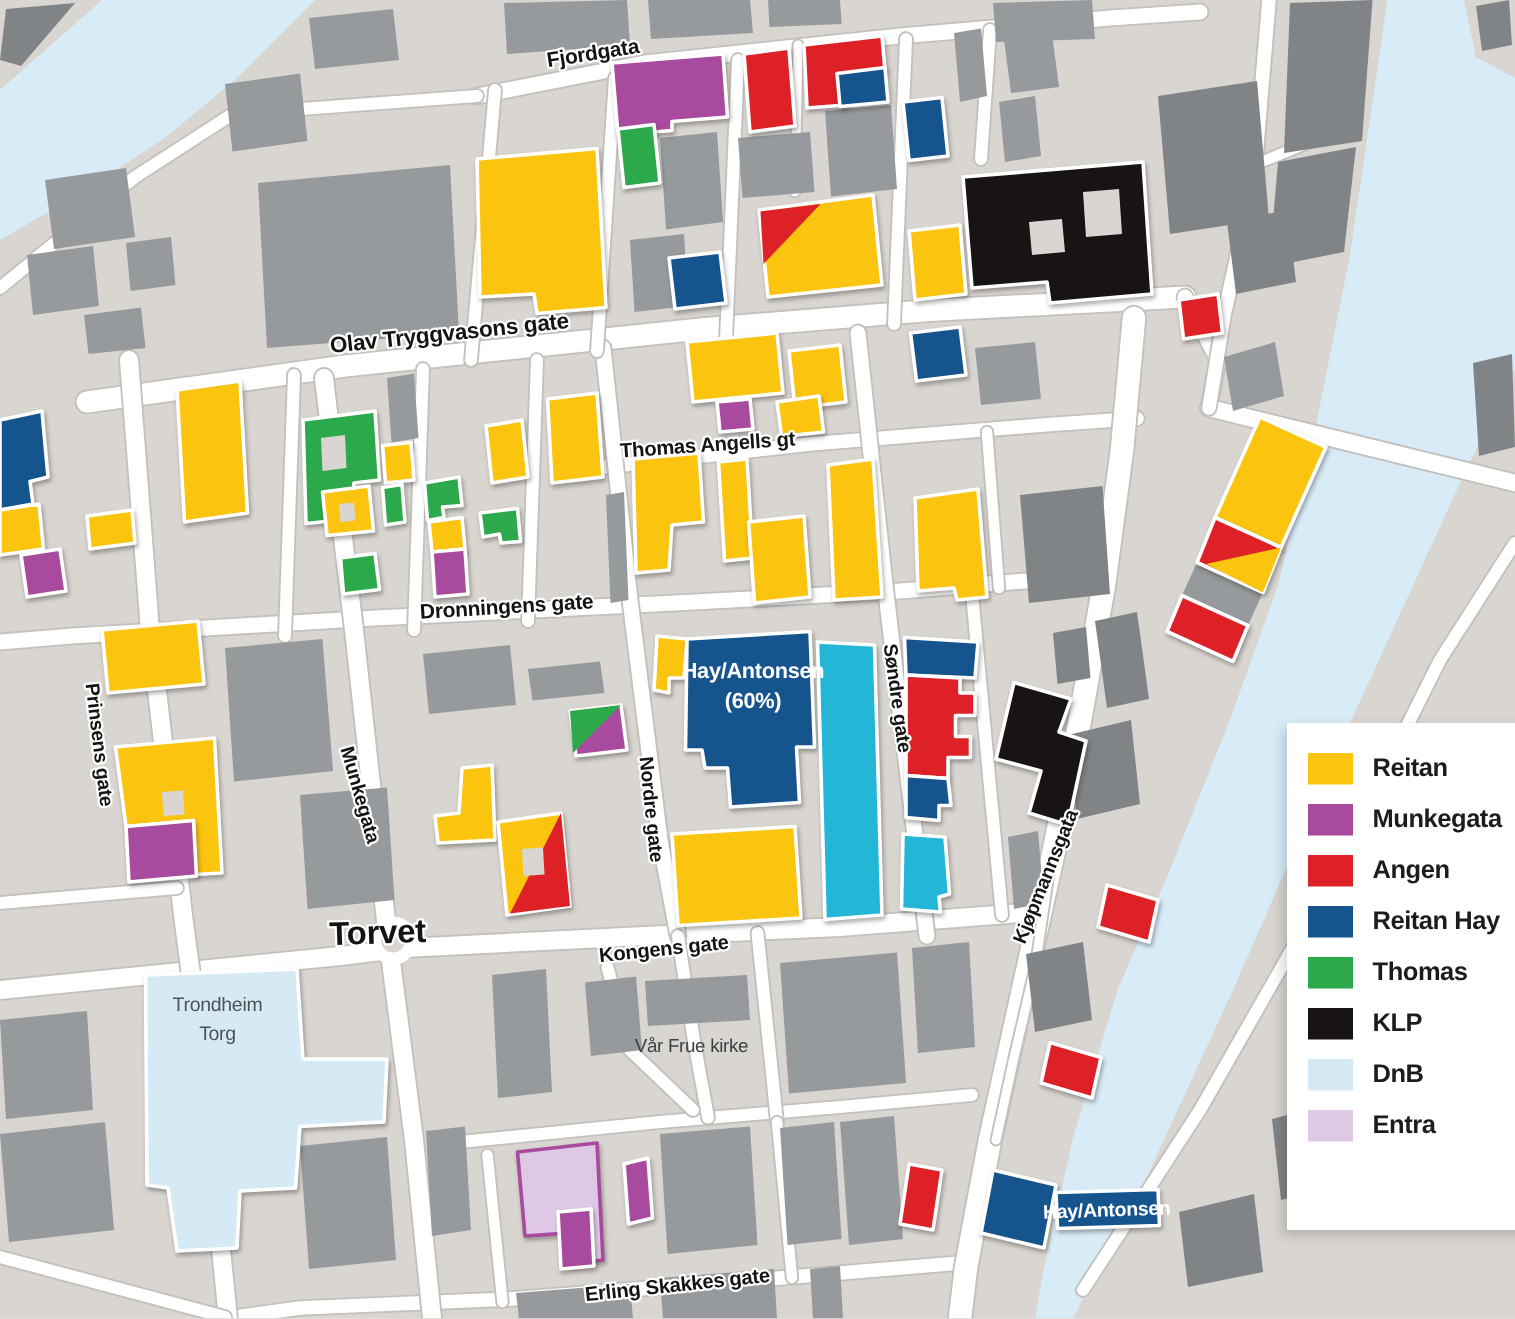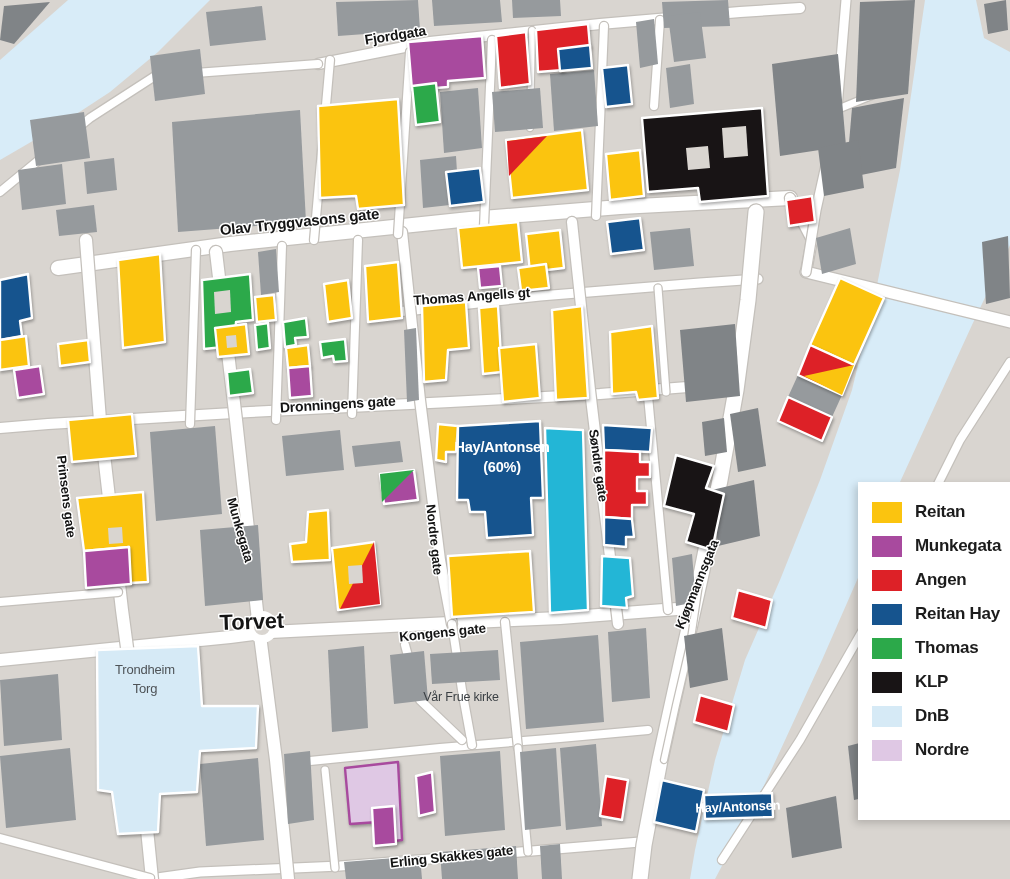--- a/index.html
+++ b/index.html
@@ -292,16 +292,16 @@
     <div class="legend-row">
       <span class="swatch" style="background: rgb(24, 20, 21);"></span>
       <span class="legend-label">KLP</span>
     </div>
     <div class="legend-row">
       <span class="swatch" style="background: rgb(214, 234, 246);"></span>
       <span class="legend-label">DnB</span>
     </div>
     <div class="legend-row">
       <span class="swatch" style="background: rgb(223, 200, 228);"></span>
-      <span class="legend-label">Nordre</span>
+      <span class="legend-label">Entra</span>
     </div>
   </div>
 </div>
 
 </body></html>

